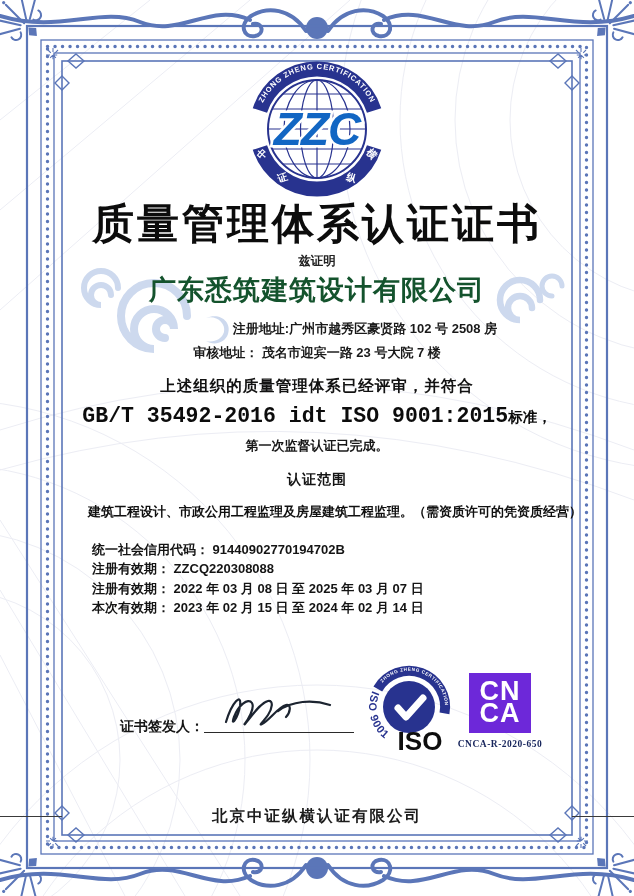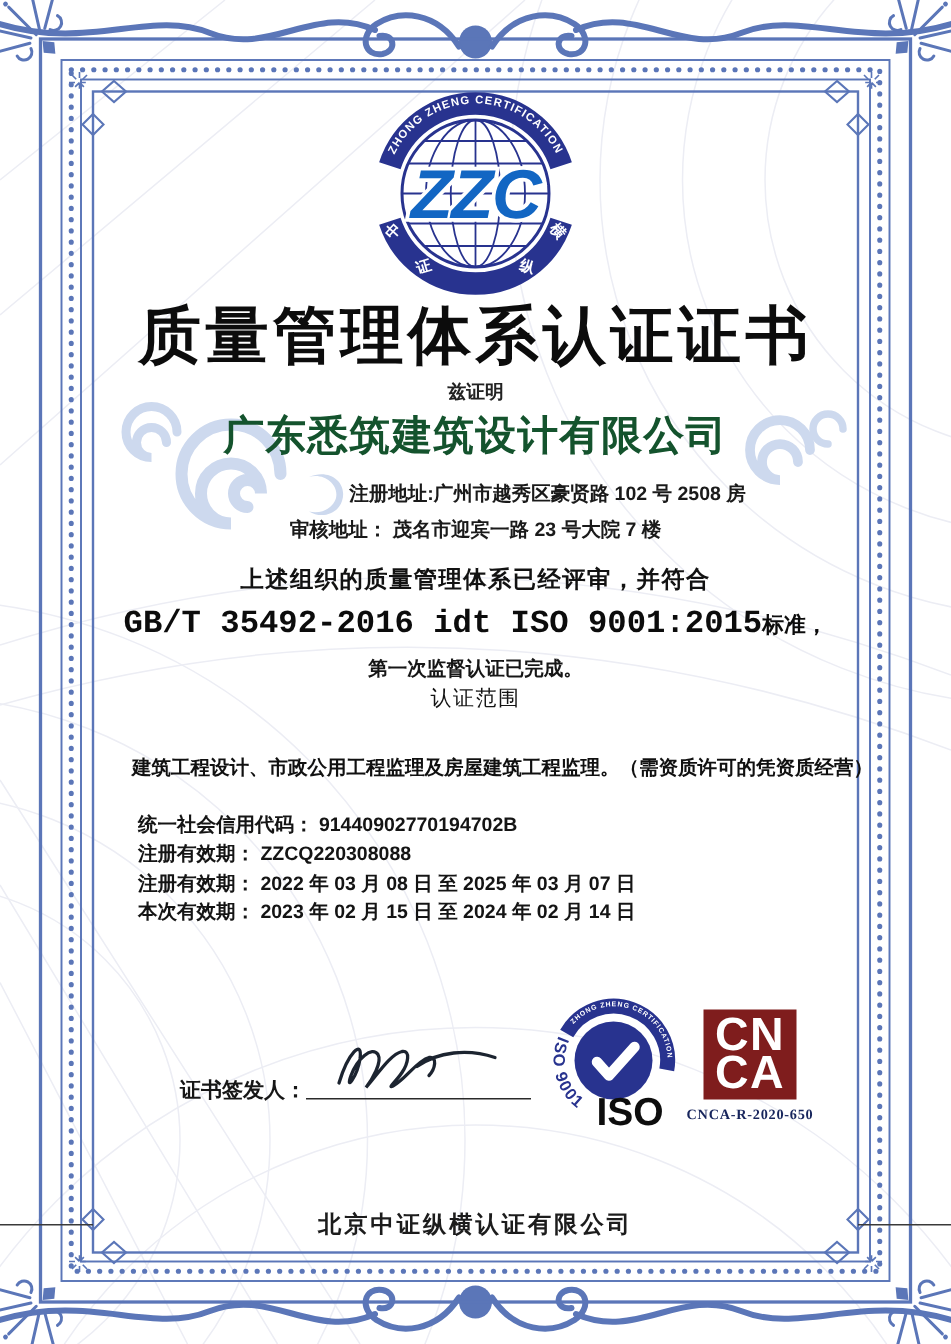--- a/index.html
+++ b/index.html
@@ -14,31 +14,31 @@
   .title{top:196px;font-size:42px;font-weight:900;letter-spacing:3px;color:#0c0c0c;}
   .certify{top:253px;font-size:12.5px;font-weight:700;color:#222;}
   .company{top:272px;font-size:27px;font-weight:800;letter-spacing:1px;color:#14532d;}
   .addr1{top:320px;font-size:13px;font-weight:600;color:#1a1a1a;padding-left:48px;}
   .addr2{top:344px;font-size:13px;font-weight:600;color:#1a1a1a;}
   .statement{top:376px;font-size:15.5px;font-weight:600;letter-spacing:1px;color:#121212;}
   .standard{top:404px;}
   .std-code{font-family:"Liberation Mono","DejaVu Sans Mono",monospace;font-size:21.5px;font-weight:700;color:#0c0c0c;}
   .std-suffix{font-size:14.5px;font-weight:800;color:#0c0c0c;margin-left:0;}
   .surveillance{top:437px;font-size:13px;font-weight:600;color:#161616;}
-  .scope-label{top:457px;font-size:14px;font-weight:400;letter-spacing:1px;color:#141414;}
+  .scope-label{top:471px;font-size:14px;font-weight:700;letter-spacing:1px;color:#141414;}
   .scope-text{top:503px;font-size:13px;font-weight:700;white-space:nowrap;color:#101010;padding-left:18px;}
   .details{position:absolute;left:92px;top:540px;font-size:13px;font-weight:600;line-height:19.4px;color:#141414;}
   .sign-row{position:absolute;left:120px;top:716px;font-size:14px;font-weight:600;color:#161616;}
   .sig-line{display:inline-block;width:150px;border-bottom:1.6px solid #2a2a2a;height:16px;vertical-align:-2px;}
   .sig-svg{position:absolute;left:92px;top:-34px;}
   .iso-wrap{position:absolute;left:358px;top:658px;width:104px;height:102px;}
   .cnca-wrap{position:absolute;left:455px;top:673px;width:90px;text-align:center;}
-  .cnca-sq{width:62px;height:60px;margin:0 auto;background:#7f1d1d;color:#fff;
+  .cnca-sq{width:62px;height:60px;margin:0 auto;background:#6d28d9;color:#fff;
     display:flex;flex-direction:column;align-items:center;justify-content:center;
-    font-weight:900;font-size:31px;line-height:0.8;letter-spacing:1px;}
+    font-weight:900;font-size:27px;line-height:0.8;letter-spacing:1px;}
   .cnca-code{margin-top:6px;font-size:9.5px;font-weight:700;letter-spacing:0.5px;color:#17255c;
     font-family:"Liberation Serif","DejaVu Serif",serif;}
   .footer{top:766px;font-size:9px;line-height:15.5px;color:#555;}
   .footer .fl{padding:0 70px;}
   .issuer-row{top:806px;display:flex;align-items:center;justify-content:space-between;gap:28px;}
   .issuer-dash{display:inline-block;width:62px;height:0;border-top:1.6px solid #3a3a3a;}
   .issuer{font-size:15.5px;font-weight:700;letter-spacing:2px;color:#1c1c1c;}
 </style>
 </head>
 <body>

